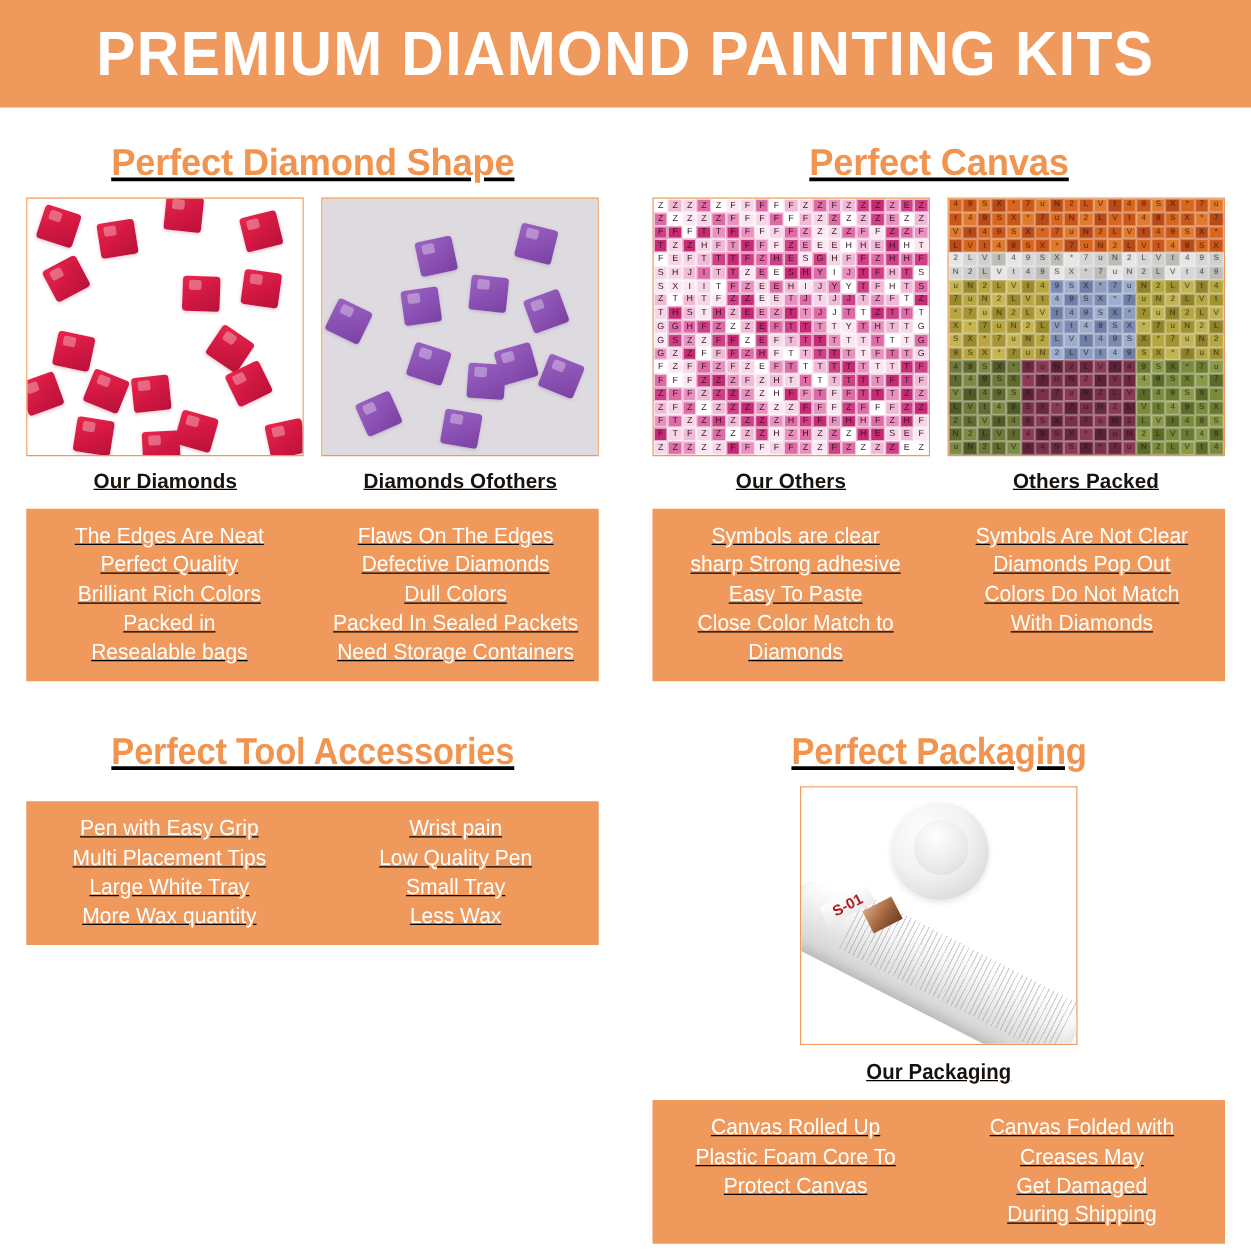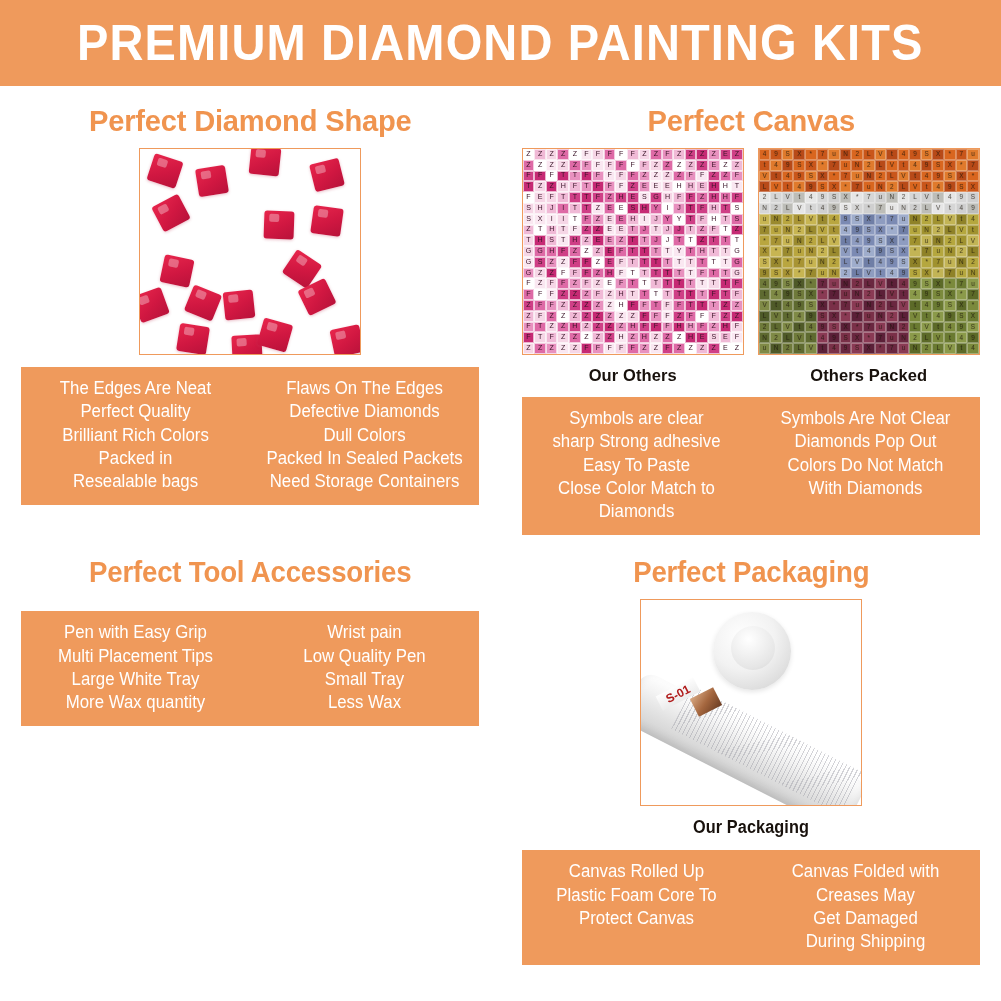--- a/index.html
+++ b/index.html
@@ -37,21 +37,22 @@
   }
 
   
   .grid {
     width: 1001px;
     display: flex;
     flex-wrap: wrap;
   }
   .quad {
     width: 500.5px;
-    padding: 2px;
+    padding: 12px;
+    text-decoration: underline;
   }
   .quad-title {
     text-align: center;
     color: #f0944f;
     font-size: 30px;
     font-weight: bold;
     letter-spacing: -0.2px;
     margin-top: 16px;
     margin-bottom: 10px;
     transform: scaleX(0.97);
@@ -283,22 +284,42 @@
               <div class="bead" style="left:22px;top:108px;transform:rotate(12deg);"></div>
               <div class="bead" style="left:-4px;top:142px;transform:rotate(-20deg);"></div>
               <div class="bead" style="left:48px;top:140px;transform:rotate(22deg);"></div>
               <div class="bead" style="left:84px;top:142px;transform:rotate(-6deg);"></div>
               <div class="bead" style="left:38px;top:176px;transform:rotate(9deg);"></div>
               <div class="bead" style="left:92px;top:186px;transform:rotate(-3deg);"></div>
               <div class="bead" style="left:120px;top:172px;transform:rotate(16deg);"></div>
               <div class="bead" style="left:192px;top:178px;transform:rotate(-12deg);"></div>
             </div>
           </div>
+          <div class="caption">Our Diamonds</div>
         </div>
 
+        <div class="cell">
+          <div class="photo">
+            <div class="bead-field beads-purple">
+              <div class="bead" style="left:76px;top:32px;transform:rotate(-12deg);"></div>
+              <div class="bead" style="left:156px;top:22px;transform:rotate(14deg);"></div>
+              <div class="bead" style="left:6px;top:84px;transform:rotate(26deg);"></div>
+              <div class="bead" style="left:64px;top:72px;transform:rotate(-8deg);"></div>
+              <div class="bead" style="left:118px;top:62px;transform:rotate(6deg);"></div>
+              <div class="bead" style="left:164px;top:76px;transform:rotate(-20deg);"></div>
+              <div class="bead" style="left:70px;top:118px;transform:rotate(18deg);"></div>
+              <div class="bead" style="left:140px;top:118px;transform:rotate(-16deg);"></div>
+              <div class="bead" style="left:116px;top:132px;transform:rotate(4deg);"></div>
+              <div class="bead" style="left:176px;top:128px;transform:rotate(22deg);"></div>
+              <div class="bead" style="left:30px;top:158px;transform:rotate(-24deg);"></div>
+              <div class="bead" style="left:96px;top:170px;transform:rotate(10deg);"></div>
+            </div>
+          </div>
+          <div class="caption">Diamonds Ofothers</div>
+        </div>
 
       </div>
       <div class="bar">
         <div class="bar-col">
             <span class="ln">The Edges Are Neat</span>
             <span class="ln">Perfect Quality</span>
             <span class="ln">Brilliant Rich Colors</span>
             <span class="ln">Packed in</span>
             <span class="ln">Resealable bags</span>
           </div>

